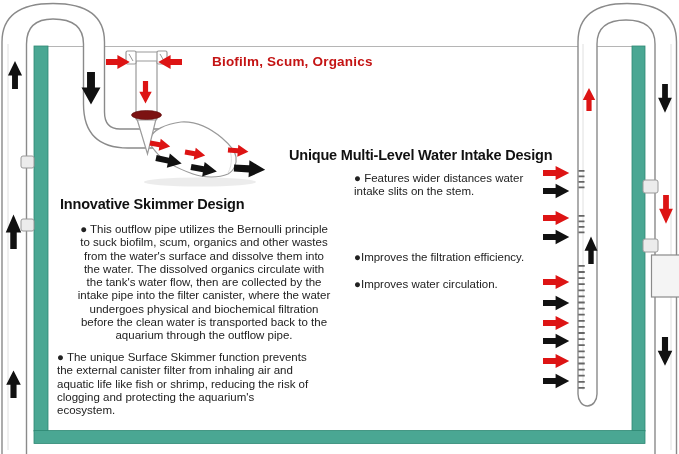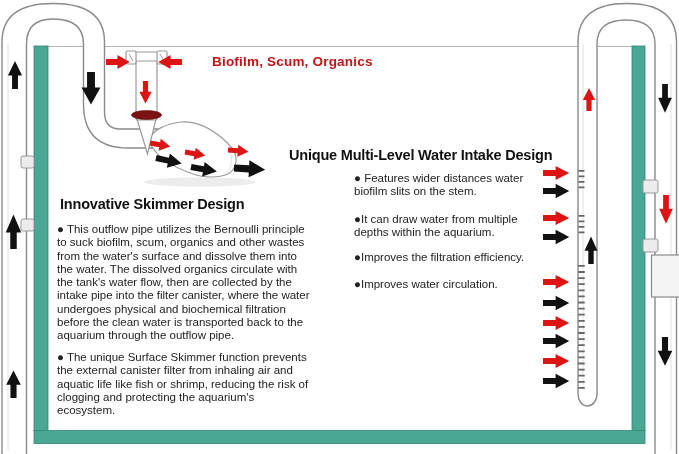--- a/index.html
+++ b/index.html
@@ -122,37 +122,35 @@
       <use href="#arr" class="ar-black" transform="translate(665,84) rotate(90) scale(1.15,0.8)"></use>
       <use href="#arr" class="ar-red" transform="translate(666,195) rotate(90) scale(1.15,0.8)"></use>
       <use href="#arr" class="ar-black" transform="translate(665,337) rotate(90) scale(1.15,0.85)"></use>
     </g>
   </svg>
 
   <div class="txt red-label" style="left:183px;top:54px;">Biofilm, Scum, Organics</div>
 
   <div class="txt heading" style="left:60px;top:196px;text-align:right;">Innovative Skimmer Design</div>
 
-  <div class="txt body" style="left:57px;top:223px;width:294px;">● This outflow pipe utilizes the Bernoulli principle
+  <div class="txt body" style="left:57px;top:223px;width:294px;text-align:center;">● This outflow pipe utilizes the Bernoulli principle
 to suck biofilm, scum, organics and other wastes
 from the water's surface and dissolve them into
 the water. The dissolved organics circulate with
 the tank's water flow, then are collected by the
 intake pipe into the filter canister, where the water
 undergoes physical and biochemical filtration
 before the clean water is transported back to the
 aquarium through the outflow pipe.</div>
 
   <div class="txt body" style="left:57px;top:351px;width:294px;">● The unique Surface Skimmer function prevents
 the external canister filter from inhaling air and
 aquatic life like fish or shrimp, reducing the risk of
 clogging and protecting the aquarium's
 ecosystem.</div>
 
   <div class="txt heading" style="left:289px;top:147px;text-align:center;">Unique Multi-Level Water Intake Design</div>
 
   <div class="txt body" style="left:354px;top:172px;width:200px;">● Features wider distances water
-biofilm slits on the stem.</div>
-  <div class="txt body" style="left:354px;top:213px;width:200px;">●It can draw water from multiple
-depths within the aquarium.</div>
+intake slits on the stem.</div>
   <div class="txt body" style="left:354px;top:251px;width:210px;">●Improves the filtration efficiency.</div>
   <div class="txt body" style="left:354px;top:278px;width:210px;">●Improves water circulation.</div>
 </div>
 
 </body></html>

